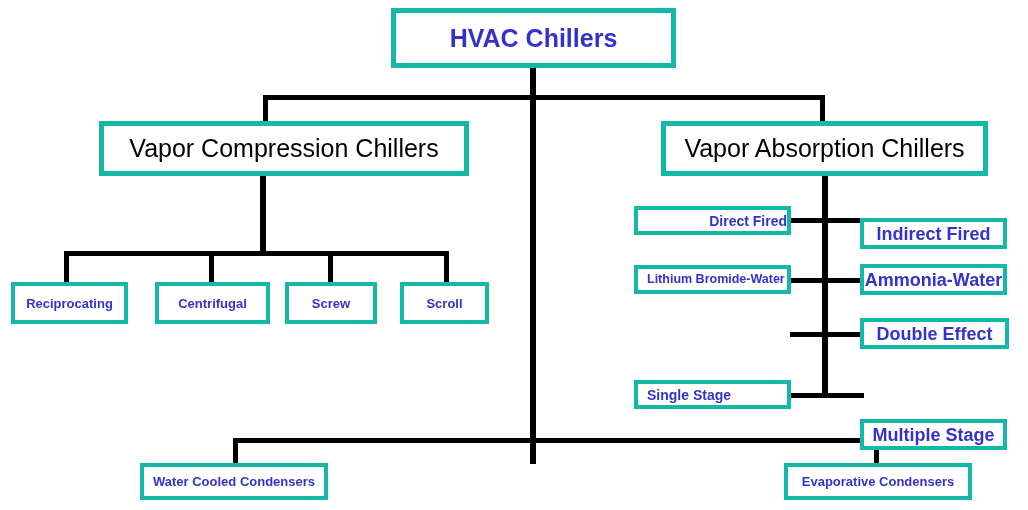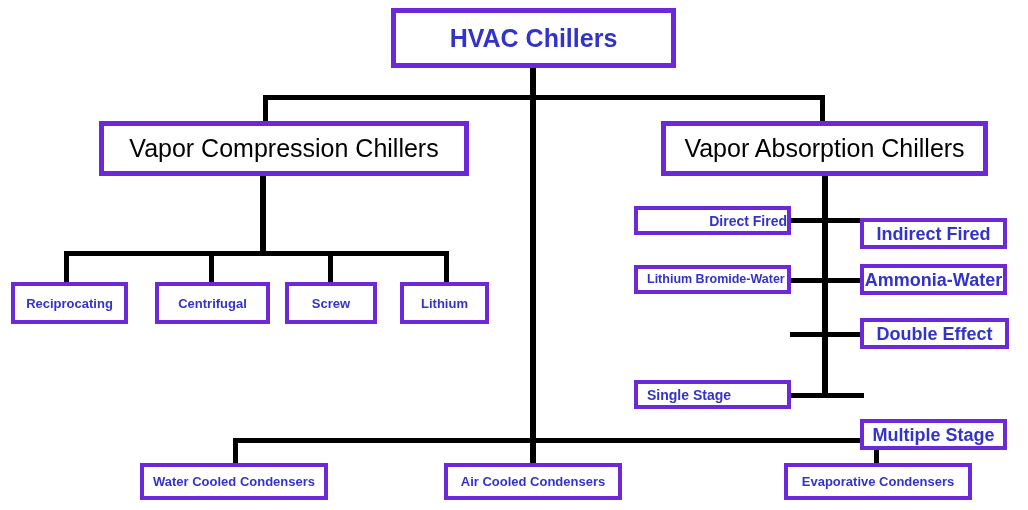--- a/index.html
+++ b/index.html
@@ -17,21 +17,21 @@
     height: 510px;
     background: #ffffff;
     overflow: hidden;
   }
 
   
   .node {
     position: absolute;
     box-sizing: border-box;
     background: #ffffff;
-    border: 4px solid #6d28d9;
+    border: 4px solid #14b8a6;
     display: flex;
     align-items: center;
     color: #3333cc;
     line-height: 1;
     white-space: nowrap;
     z-index: 3;
   }
   .node.center { justify-content: center; }
   .node.left   { justify-content: flex-start; padding-left: 9px; }
 
@@ -125,21 +125,21 @@
   <div class="node leaf-sm center" style="left:11px; top:282px; width:117px; height:42px;">
     <span>Reciprocating</span>
   </div>
   <div class="node leaf-sm center" style="left:155px; top:282px; width:115px; height:42px;">
     <span>Centrifugal</span>
   </div>
   <div class="node leaf-sm center" style="left:285px; top:282px; width:92px; height:42px;">
     <span>Screw</span>
   </div>
   <div class="node leaf-sm center" style="left:400px; top:282px; width:89px; height:42px;">
-    <span>Lithium</span>
+    <span>Scroll</span>
   </div>
 
   <div class="node leaf-md left" style="left:634px; top:206px; width:157px; height:29px;justify-content:flex-end;">
     <span>Direct Fired</span>
   </div>
   <div class="node leaf-xs left" style="left:634px; top:265px; width:157px; height:29px;">
     <span>Lithium Bromide-Water</span>
   </div>
   <div class="node leaf-md left" style="left:634px; top:380px; width:157px; height:29px;">
     <span>Single Stage</span>
@@ -154,20 +154,17 @@
   <div class="node leaf-lg center" style="left:860px; top:318px; width:149px; height:31px;">
     <span>Double Effect</span>
   </div>
   <div class="node leaf-lg center" style="left:860px; top:379px; width:147px; height:31px;margin-top:40px;">
     <span>Multiple Stage</span>
   </div>
 
   <div class="node leaf-sm center" style="left:140px; top:463px; width:188px; height:37px;">
     <span>Water Cooled Condensers</span>
   </div>
-  <div class="node leaf-sm center" style="left:444px; top:463px; width:178px; height:37px;">
-    <span>Air Cooled Condensers</span>
-  </div>
   <div class="node leaf-sm center" style="left:784px; top:463px; width:188px; height:37px;">
     <span>Evaporative Condensers</span>
   </div>
 
 </div>
 
 </body></html>

